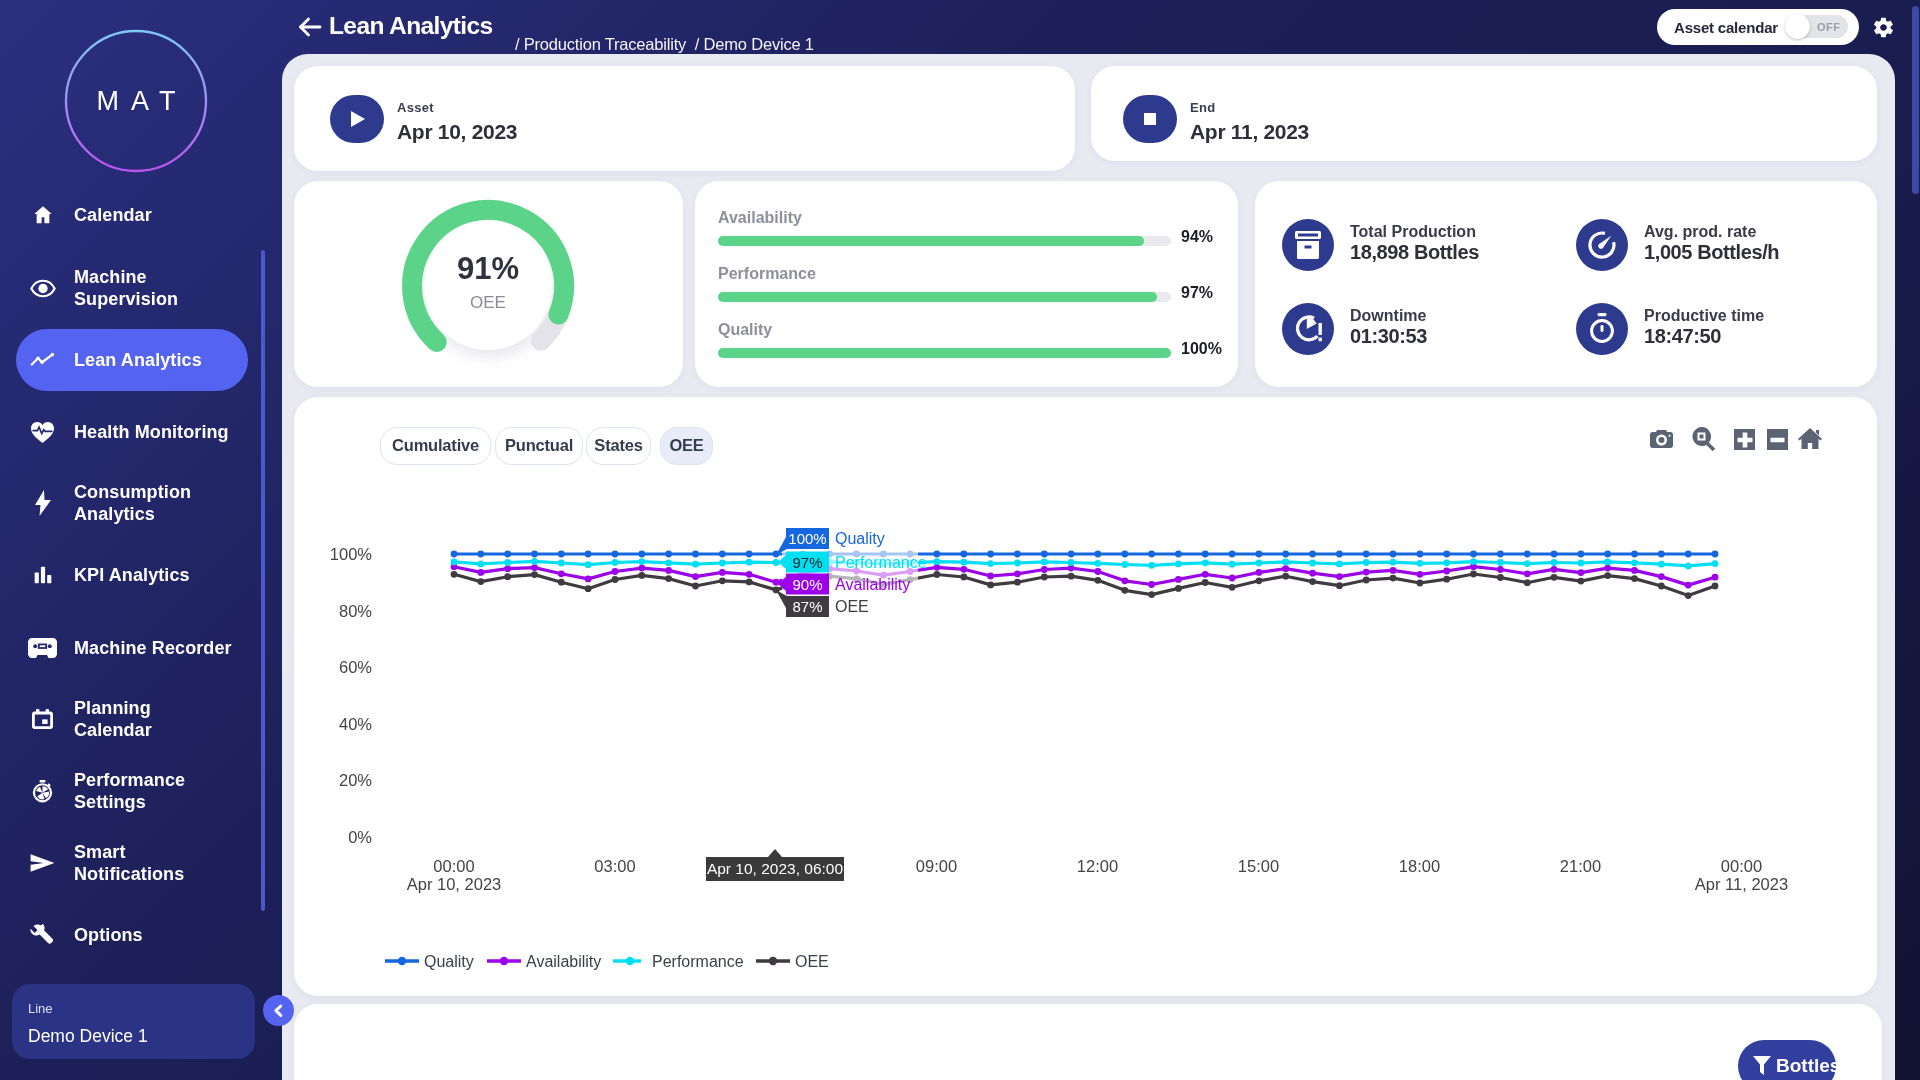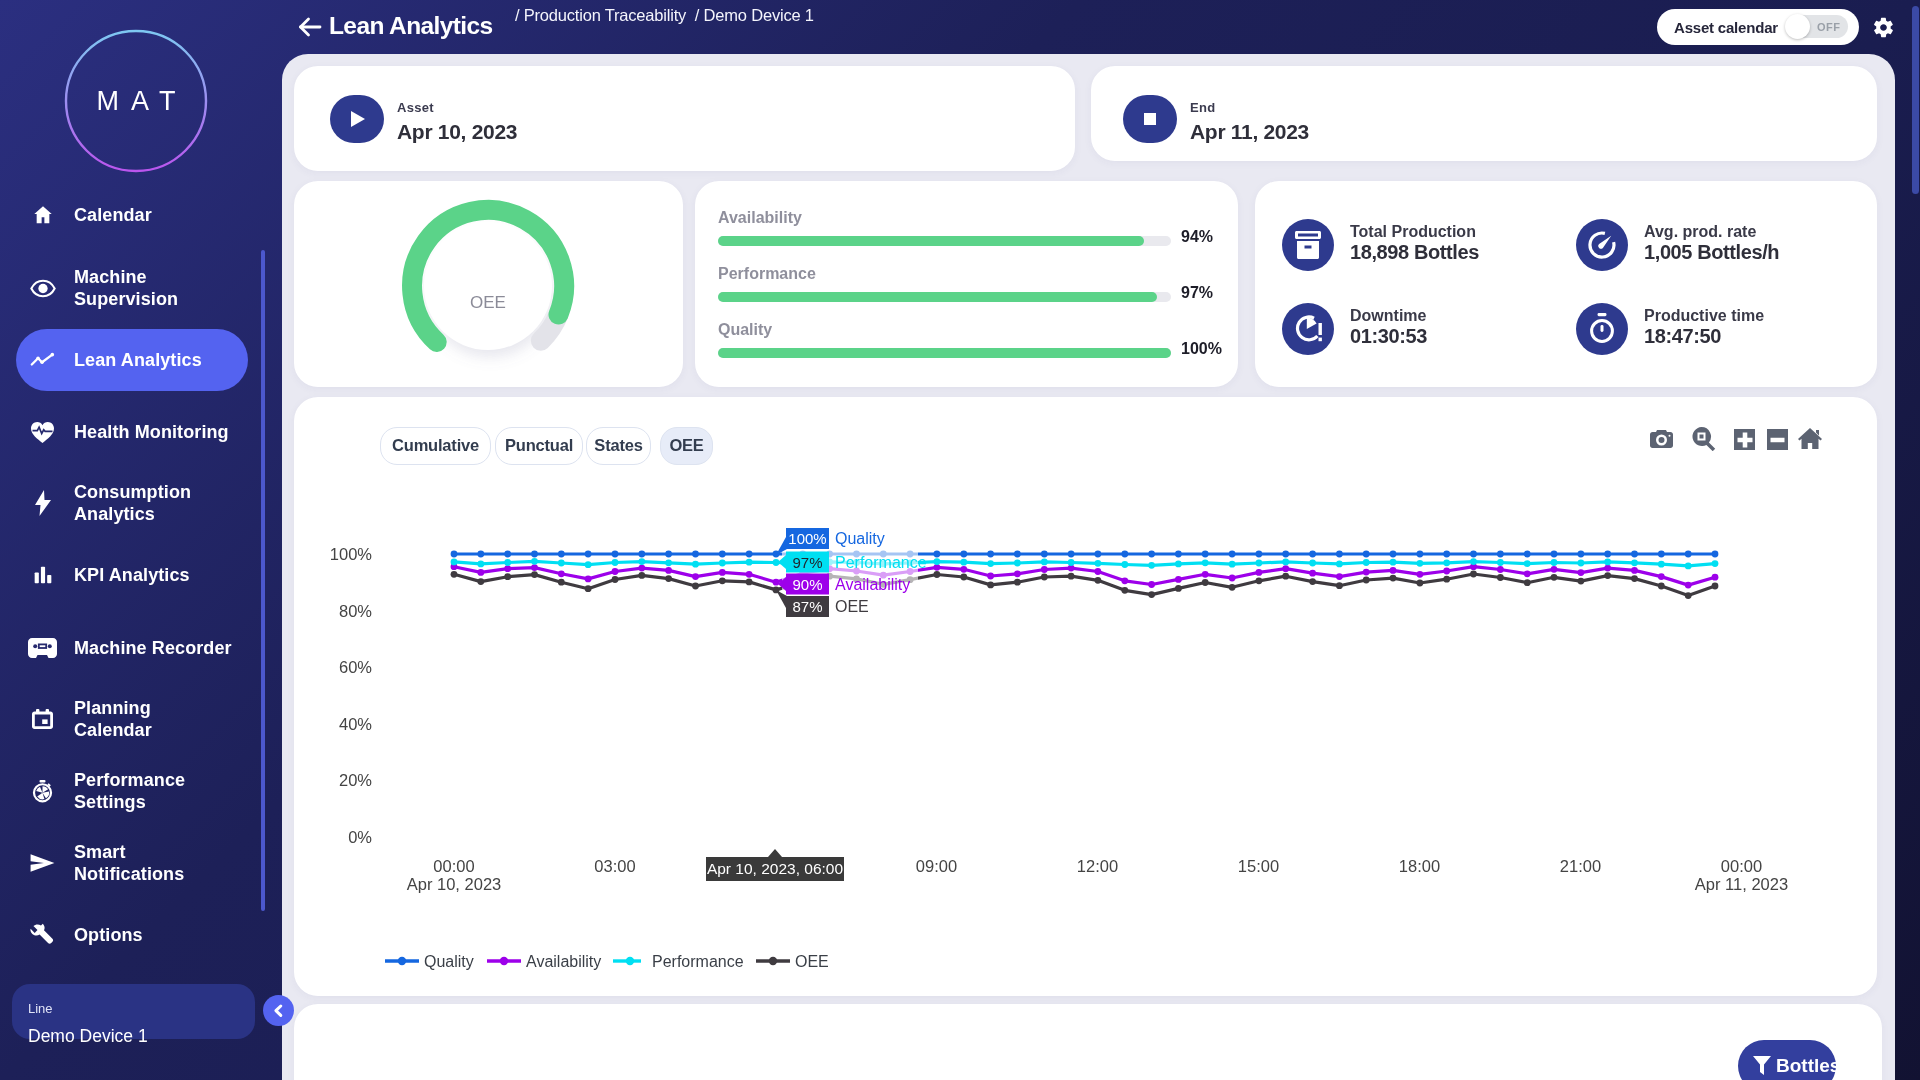--- a/index.html
+++ b/index.html
@@ -15,42 +15,42 @@
 #content {
   position:absolute; left:282px; top:54px; width:1613px; height:1026px;
   background:#e9e9f2; border-radius:26px 26px 0 0;
 }
 .card { position:absolute; background:#fff; border-radius:24px; box-shadow:0 2px 8px rgba(50,50,110,0.05); }
 
 
 #topbar { position:absolute; left:282px; top:0; width:1638px; height:54px; color:#fff; }
 .backarrow { position:absolute; left:14px; top:13px; width:28px; height:28px; }
 .title { position:absolute; left:47px; top:12px; font-size:24.5px; font-weight:bold; letter-spacing:-0.6px; }
-.crumbs { position:absolute; left:233px; top:6px; font-size:16.5px; color:#f4f4fc; letter-spacing:-0.2px; }
+.crumbs { position:absolute; left:233px; top:35px; font-size:16.5px; color:#f4f4fc; letter-spacing:-0.2px; }
 .pill {
   position:absolute; left:1375px; top:9px; width:202px; height:36px; background:#fff;
   border-radius:18px; color:#26263a;
 }
 .pill .ptxt { position:absolute; left:17px; top:10px; font-size:15px; font-weight:bold; color:#26263a; letter-spacing:-0.2px;}
 .toggle { position:absolute; left:129px; top:6px; width:62px; height:23px; background:#e2e4e7; border-radius:12px; }
 .knob { position:absolute; left:-1px; top:-1px; width:25px; height:25px; background:#fff; border-radius:50%; box-shadow:0 1px 3px rgba(0,0,0,0.25);}
 .offtxt { position:absolute; left:31px; top:6px; font-size:11px; font-weight:bold; color:#9aa0a8; letter-spacing:0.5px;}
 #gear { position:absolute; left:1590px; top:16px; }
 
 
 #sidebar { position:absolute; left:0; top:0; width:282px; height:1080px; color:#fff; }
 #logo { position:absolute; left:64px; top:29px; }
 #logotxt { position:absolute; left:64px; top:86px; width:144px; text-align:center; font-size:27px; font-weight:300; letter-spacing:12px; text-indent:12px; color:#fff; }
 .nav { position:absolute; left:0; top:0; width:282px; }
 .nitem { position:absolute; left:16px; width:244px; display:flex; align-items:center; color:#fff; }
 .nicon { width:53px; flex:0 0 53px; display:flex; justify-content:center; }
 .nlabel { padding-left:5px; font-size:18px; font-weight:bold; line-height:22px; letter-spacing:0.1px; }
 .active-pill { position:absolute; left:16px; top:329px; width:232px; height:62px; background:#5463f0; border-radius:31px; }
 #navscroll { position:absolute; left:261px; top:250px; width:4px; height:661px; background:#4c58cd; border-radius:2px; }
-#linecard { position:absolute; left:12px; top:984px; width:243px; height:55px; background:#2a3384; border-radius:18px; color:#fff; }
+#linecard { position:absolute; left:12px; top:984px; width:243px; height:75px; background:#2a3384; border-radius:18px; color:#fff; }
 #linecard .l1 { position:absolute; left:16px; top:17px; font-size:13px; color:#dfe2f6; }
 #linecard .l2 { position:absolute; left:16px; top:42px; font-size:17.5px; color:#fff; }
 #collapse { position:absolute; left:263px; top:995px; width:31px; height:31px; background:#5463f0; border-radius:50%; z-index:5; }
 #collapse svg { position:absolute; left:8px; top:8px; }
 
 
 #cardStart { left:12px; top:12px; width:781px; height:105px; }
 #cardEnd   { left:809px; top:12px; width:786px; height:95px; }
 .dicon { position:absolute; left:36px; top:29px; width:54px; height:48px; background:#2e3a8e; border-radius:24px; }
 .dlabel { position:absolute; left:103px; top:34px; font-size:13px; font-weight:bold; color:#3b3b4f; letter-spacing:0.3px; }
@@ -268,20 +268,21 @@
             <feGaussianBlur stdDeviation="7"></feGaussianBlur>
           </filter>
         </defs>
         <g transform="translate(98,100)">
         <circle cx="2" cy="8" r="63" fill="rgba(120,120,160,0.18)" filter="url(#blurme)"></circle>
           <circle cx="0" cy="0" r="64" fill="#fff"></circle>
         <path d="M 70.5 28.5 A 76 76 0 0 1 52.8 54.7" fill="none" stroke="#e3e3e9" stroke-width="20" stroke-linecap="round"></path>
         <path d="M -51.3 56.0 A 76 76 0 1 1 70.5 28.5" fill="none" stroke="#5bd389" stroke-width="20" stroke-linecap="round"></path>
       </g>
     </svg>
+    <div class="abs" style="left:60px;top:70px;width:268px;text-align:center;font-size:31px;font-weight:bold;color:#32323e;">91%</div>
     <div class="abs" style="left:60px;top:112px;width:268px;text-align:center;font-size:17px;color:#8b8b98;">OEE</div>
   </div>
 
   <div class="card" id="cardBars">
     <div class="blabel" style="left:23px;top:28px;">Availability</div>
     <div class="btrack" style="left:23px;top:55px;">
         <div class="bfill" style="width:426px;"></div>
       </div>
     <div class="bpct" style="left:486px;top:47px;">94%</div>
     <div class="blabel" style="left:23px;top:84px;">Performance</div>

